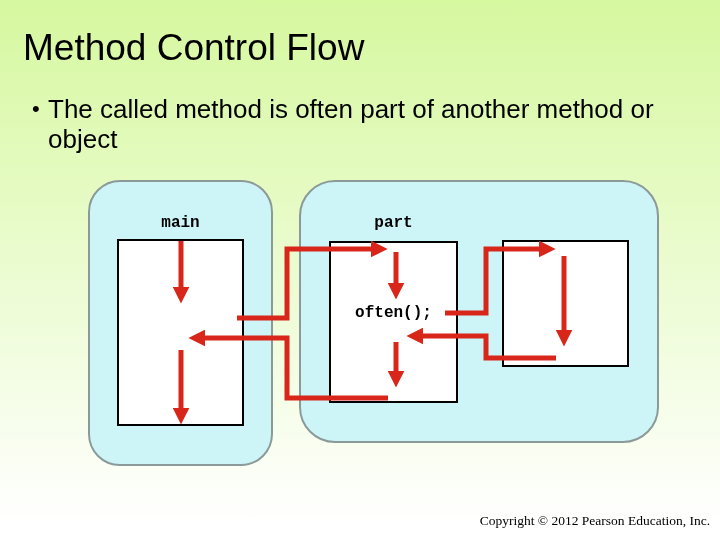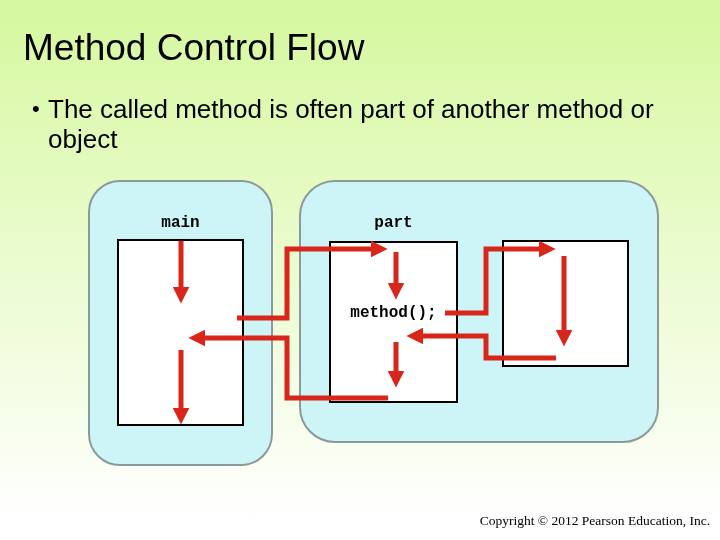--- a/index.html
+++ b/index.html
@@ -92,21 +92,21 @@
     <div class="group group-main"></div>
     <div class="group group-shared"></div>
 
     <div class="mono label-main">main</div>
     <div class="mono label-doit">part</div>
 
     <div class="mbox box-main"></div>
     <div class="mbox box-doit"></div>
     <div class="mbox box-helpme"></div>
 
-    <div class="mono code-doit">method();</div>
+    <div class="mono code-doit">often();</div>
 
     <svg class="arrows" width="720" height="540" viewBox="0 0 720 540">
       <defs>
         <marker id="ah" viewBox="0 0 10 10" refX="2" refY="5" markerWidth="3.4" markerHeight="3.4" orient="auto">
           <path class="head" d="M0,0 L10,5 L0,10 z"></path>
         </marker>
       </defs>
       <path d="M165,241 V290" marker-end="url(#ah)"></path>
       <path d="M221,318 H271 V249 H358" marker-end="url(#ah)"></path>
       <path d="M380,252 V286" marker-end="url(#ah)"></path>

